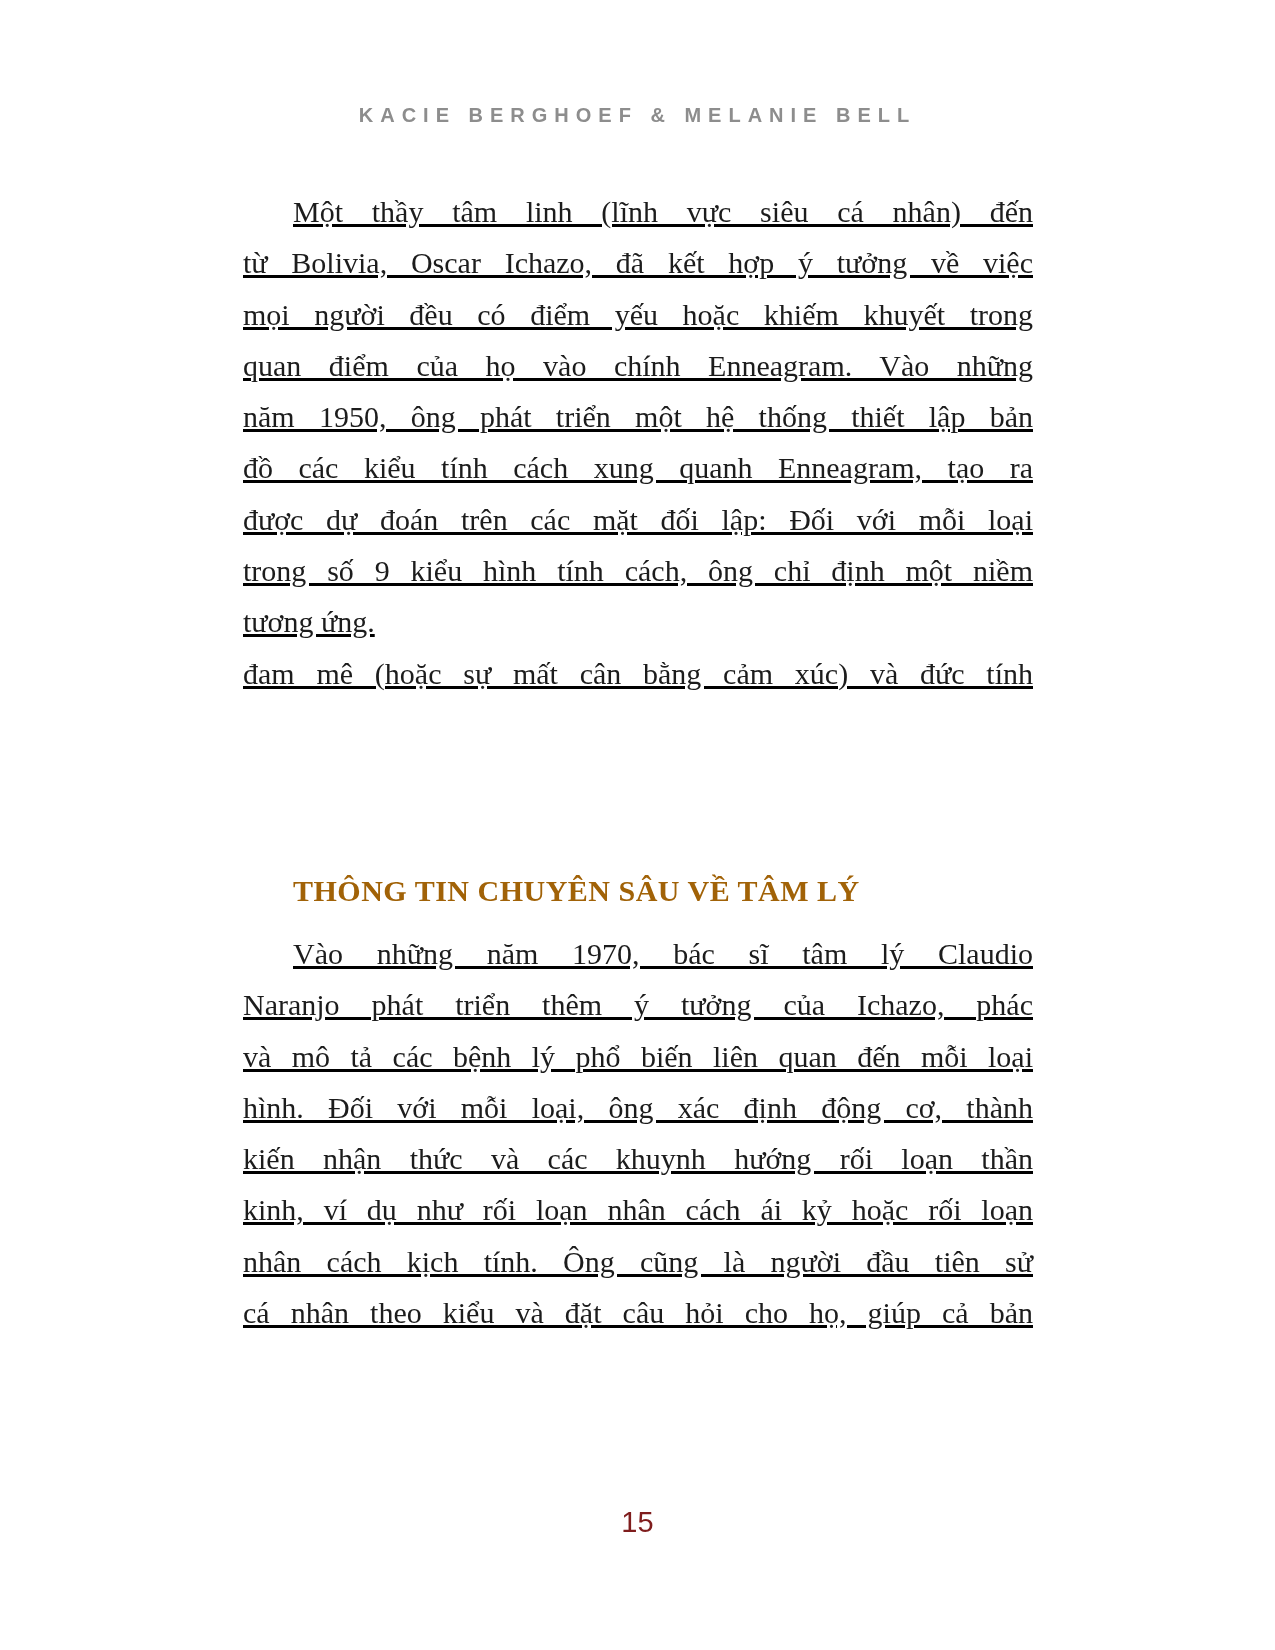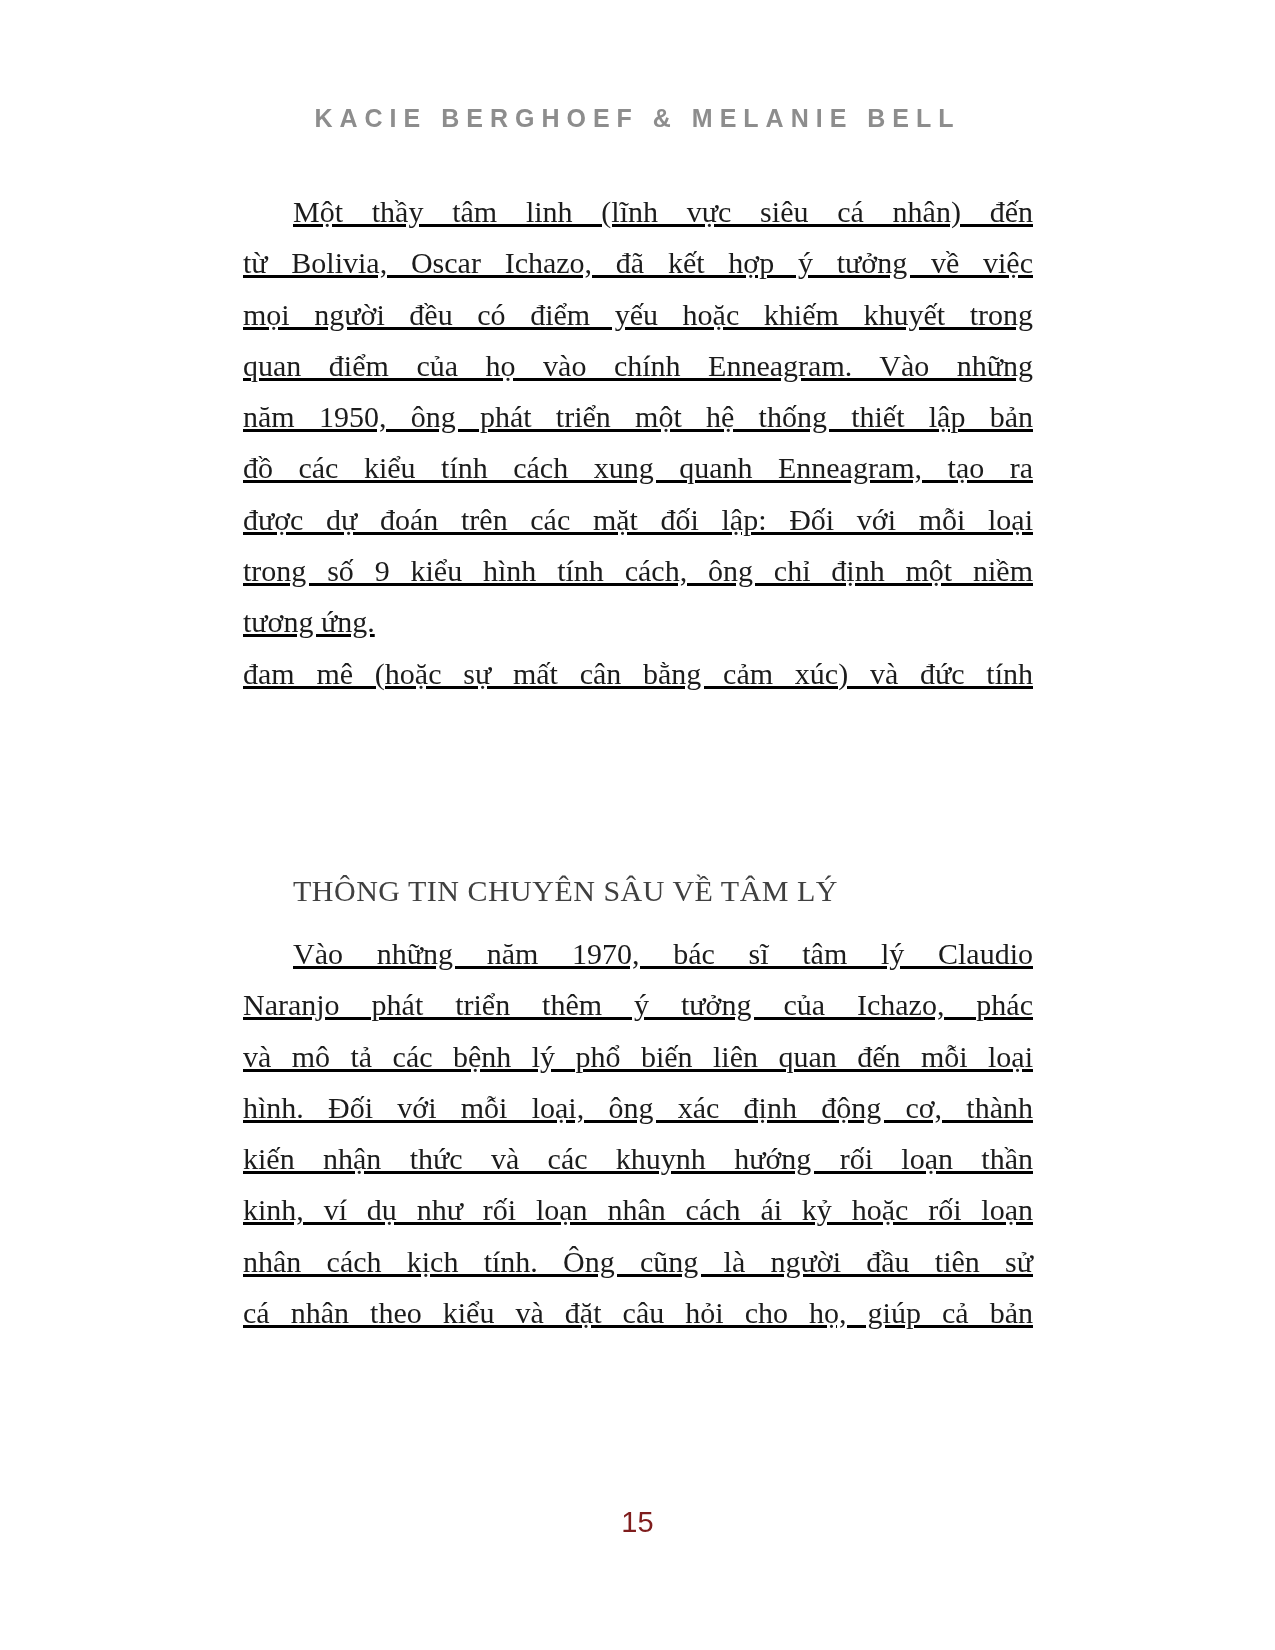--- a/index.html
+++ b/index.html
@@ -11,21 +11,21 @@
     overflow: hidden;
     font-family: "Liberation Serif", "DejaVu Serif", serif;
   }
   .running-header {
     position: absolute;
     top: 104px;
     left: 0;
     width: 100%;
     text-align: center;
     font-family: "Liberation Sans", "DejaVu Sans", sans-serif;
-    font-size: 25px;
+    font-size: 20px;
     font-weight: bold;
     letter-spacing: 7px;
     color: #8d8d8d;
   }
   .para {
     position: absolute;
     left: 243px;
     width: 790px;
     text-decoration: underline;
   }
@@ -38,23 +38,23 @@
     text-align: justify;
     text-align-last: justify;
   }
   .bodyline.indent { text-indent: 50px; }
   .bodyline.lastline { text-align-last: left; }
   .section-heading {
     position: absolute;
     left: 293px;
     top: 874px;
     font-size: 30px;
-    font-weight: normal;
+    font-weight: bold;
     letter-spacing: 0.5px;
-    color: #404040;
+    color: #a16207;
     font-family: "Liberation Serif", "DejaVu Serif", serif;
   }
   .page-number {
     position: absolute;
     top: 1506px;
     left: 0;
     width: 100%;
     text-align: center;
     font-family: "Liberation Sans", "DejaVu Sans", sans-serif;
     font-size: 29px;

